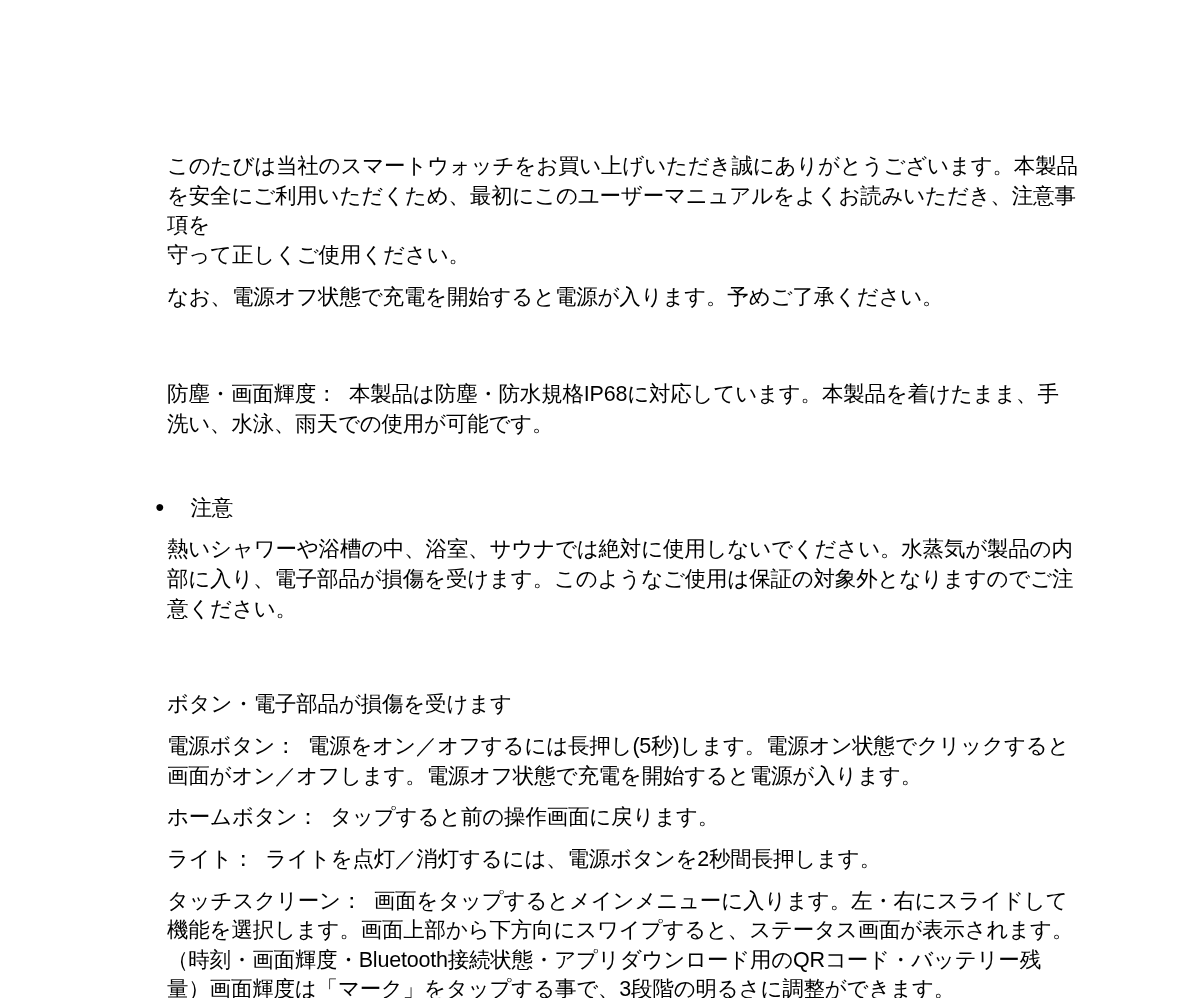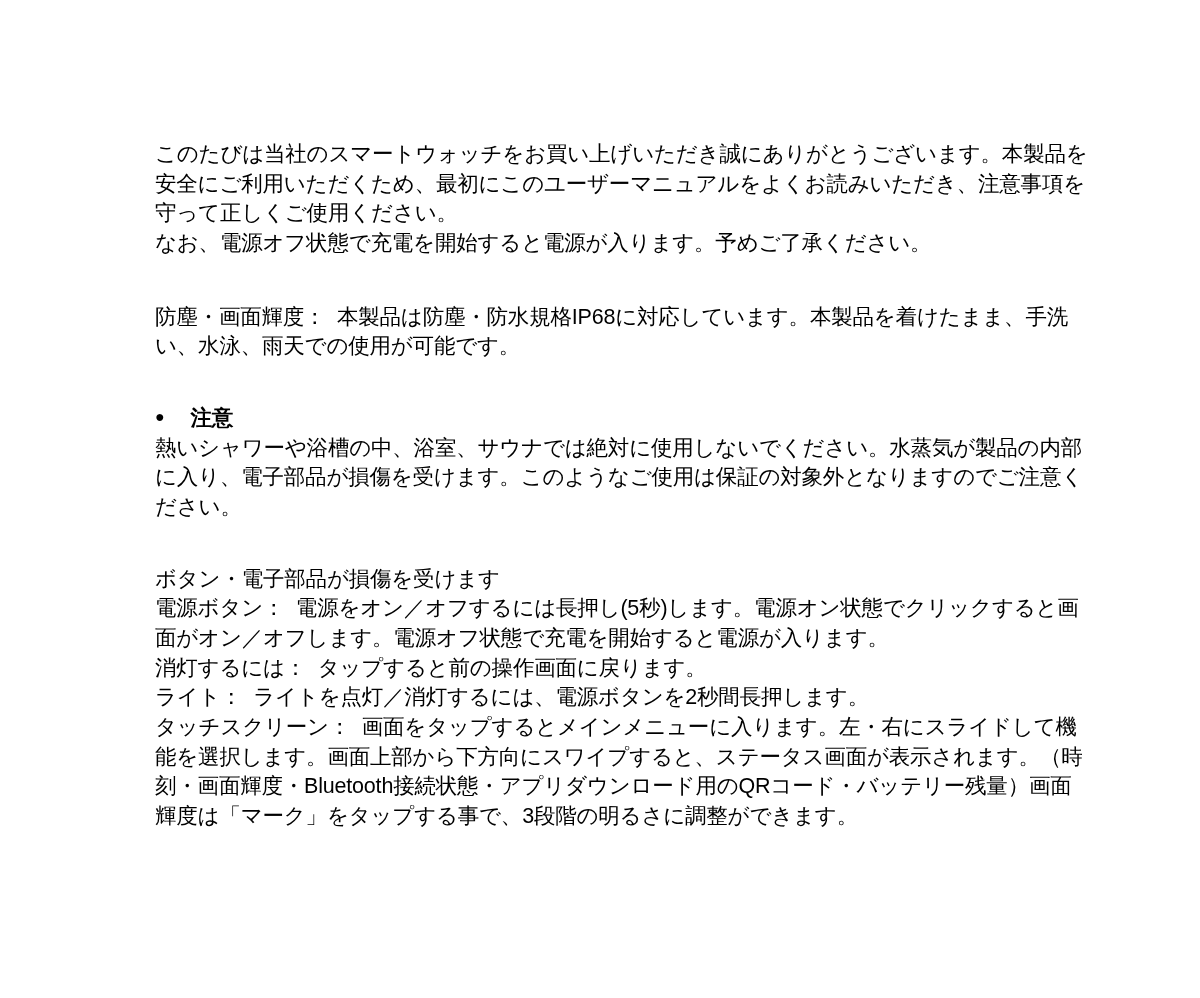--- a/index.html
+++ b/index.html
@@ -21,21 +21,21 @@
     box-sizing: border-box;
     padding: 140px 110px 0 155px;
   }
   .doc-body {
     font-size: 21.5px;
     line-height: 1.38;
     letter-spacing: -0.2px;
     text-align: left;
   }
   .para {
-    margin: 0;
+    margin: 12px;
     white-space: pre-wrap;
   }
   .spacer-sm {
     height: 20px;
   }
   .spacer-md {
     height: 22px;
   }
   .bullet-line {
     display: flex;
@@ -43,21 +43,21 @@
     margin: 0;
   }
   .bullet-dot {
     font-size: 16px;
     line-height: 1;
     margin-right: 26px;
     position: relative;
     top: -3px;
   }
   .bullet-label {
-    font-weight: bold;
+    font-weight: normal;
   }
   .section {
     margin: 0;
   }
 </style>
 </head>
 <body>
 
 <div class="page">
   <div class="doc-body">
@@ -87,19 +87,19 @@
       </div>
       <p class="para">熱いシャワーや浴槽の中、浴室、サウナでは絶対に使用しないでください。水蒸気が製品の内部に入り、電子部品が損傷を受けます。このようなご使用は保証の対象外となりますのでご注意ください。</p>
     </div>
 
     <div class="spacer-md"></div>
     <div class="spacer-sm"></div>
 
     <div class="section">
       <p class="para">ボタン・電子部品が損傷を受けます</p>
       <p class="para">電源ボタン：  電源をオン／オフするには長押し(5秒)します。電源オン状態でクリックすると画面がオン／オフします。電源オフ状態で充電を開始すると電源が入ります。</p>
-      <p class="para">消灯するには：  タップすると前の操作画面に戻ります。</p>
+      <p class="para">ホームボタン：  タップすると前の操作画面に戻ります。</p>
       <p class="para">ライト：  ライトを点灯／消灯するには、電源ボタンを2秒間長押します。</p>
       <p class="para">タッチスクリーン：  画面をタップするとメインメニューに入ります。左・右にスライドして機能を選択します。画面上部から下方向にスワイプすると、ステータス画面が表示されます。（時刻・画面輝度・Bluetooth接続状態・アプリダウンロード用のQRコード・バッテリー残量）画面輝度は「マーク」をタップする事で、3段階の明るさに調整ができます。</p>
     </div>
 
   </div>
 </div>
 
 </body></html>

